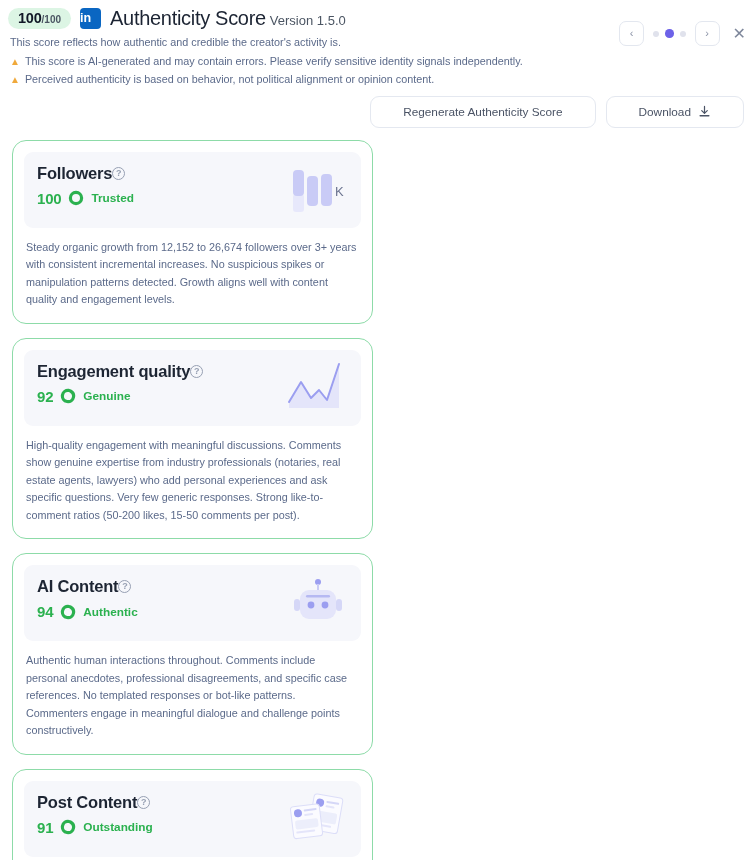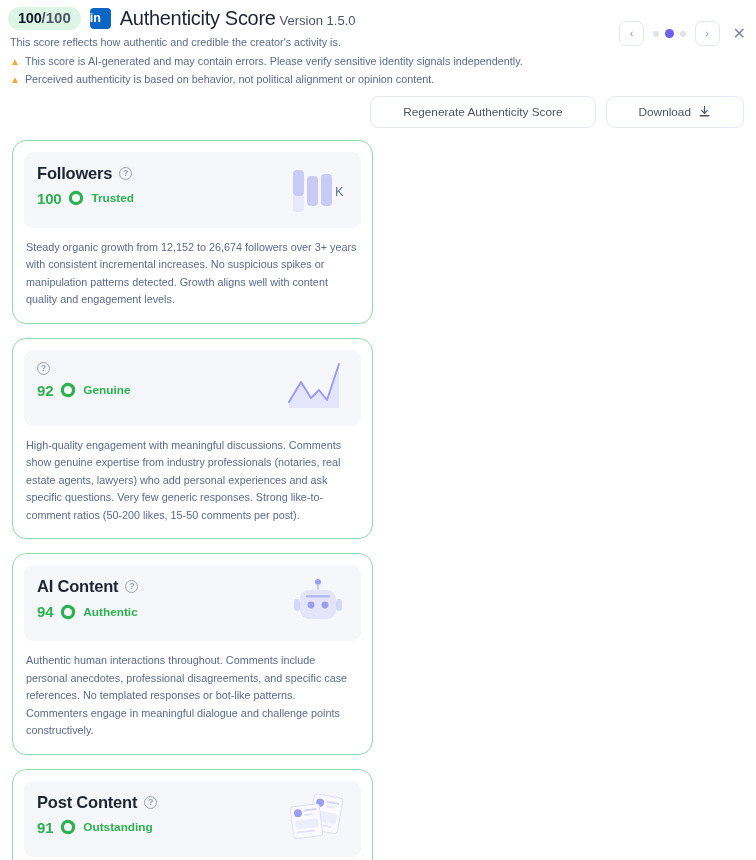--- a/index.html
+++ b/index.html
@@ -13,21 +13,21 @@
   #root { position: relative; width: 756px; height: 704px; background: #fff; }
 
   
   .header { position: relative; padding: 7px 12px 0 8px; }
   .head-top { display: flex; align-items: center; gap: 9px; }
   .score-pill {
     background: #dcf5e4; color: #111827; border-radius: 999px;
     padding: 3px 10px 4px; display: flex; align-items: baseline; line-height: 1;
   }
   .score-pill .big { font-size: 14.5px; font-weight: 700; letter-spacing: -.2px; }
-  .score-pill .small { font-size: 15px; font-weight: 600; color: #4b5563; }
+  .score-pill .small { font-size: 10px; font-weight: 600; color: #4b5563; }
   .li-badge {
     width: 21px; height: 21px; background: #0a66c2; border-radius: 4px;
     color: #fff; font-size: 12.5px; font-weight: 700; line-height: 21px;
     text-align: left; font-family: "Liberation Sans", sans-serif;
   }
   .app-title { font-size: 20px; font-weight: 400; color: #1c2433; letter-spacing: -.3px; }
   .app-version { font-size: 13px; color: #4b5563; font-weight: 400; margin-left: 4px; }
 
   .subline { font-size: 10.8px; color: #5b6a8a; margin: 5px 0 0 2px; line-height: 1.45; }
   .warn-line { font-size: 10.8px; color: #5b6a8a; margin-top: 3px; margin-left: 2px;
@@ -60,21 +60,21 @@
   .card {
     width: 361px; border: 1.2px solid #8ddba8; border-radius: 14px;
     background: #fff; overflow: hidden; display: flex; flex-direction: column;
   }
   .card-pad { padding: 11px 11px 0 11px; }
   .card-head {
     background: #f6f7fb; border-radius: 9px; padding: 12px 13px 12px;
     position: relative; min-height: 76px;
   }
   .card-title { font-size: 16.5px; font-weight: 700; color: #1d2533;
-                display: flex; align-items: center; gap: 7px; letter-spacing: -.2px; }
+                display: flex; align-items: center; letter-spacing: -.2px; }
   .q-ico { width: 13px; height: 13px; border: 1.2px solid #97a0b3; border-radius: 50%;
            color: #97a0b3; font-size: 9px; line-height: 11px; text-align: center; font-weight: 700; flex: none; }
   .score-row { display: flex; align-items: center; gap: 7px; margin-top: 7px; }
   .score-num { font-size: 15px; font-weight: 700; color: #2bb14f; letter-spacing: -.2px; }
   .score-label { font-size: 11.8px; font-weight: 600; color: #2bb14f; }
   .ring { flex: none; }
   .card-body { font-size: 10.8px; color: #5b6a8a; line-height: 1.62; padding: 11px 13px 14px; }
 
   .card-ico { position: absolute; right: 12px; top: 10px; width: 62px; height: 52px; }
 </style>
@@ -161,20 +161,21 @@
           </div>
         </div>
       </div>
       <div class="card-body">Steady organic growth from 12,152 to 26,674 followers over 3+ years with consistent incremental increases. No suspicious spikes or manipulation patterns detected. Growth aligns well with content quality and engagement levels.</div>
     </div>
 
     <div class="card">
       <div class="card-pad">
         <div class="card-head">
           <div class="card-title">
+            <span>Engagement quality</span>
             <span class="q-ico">?</span>
           </div>
           <div class="score-row">
             <span class="score-num">92</span>
             <svg class="ring" width="16" height="16" viewBox="0 0 20 20">
               <circle cx="10" cy="10" r="7" fill="none" stroke="#2bb14f" stroke-width="4" stroke-dasharray="40.5 4" stroke-dashoffset="-2" transform="rotate(-80 10 10)" stroke-linecap="round"></circle>
             </svg>
             <span class="score-label">Genuine</span>
           </div>
           <div class="card-ico">

